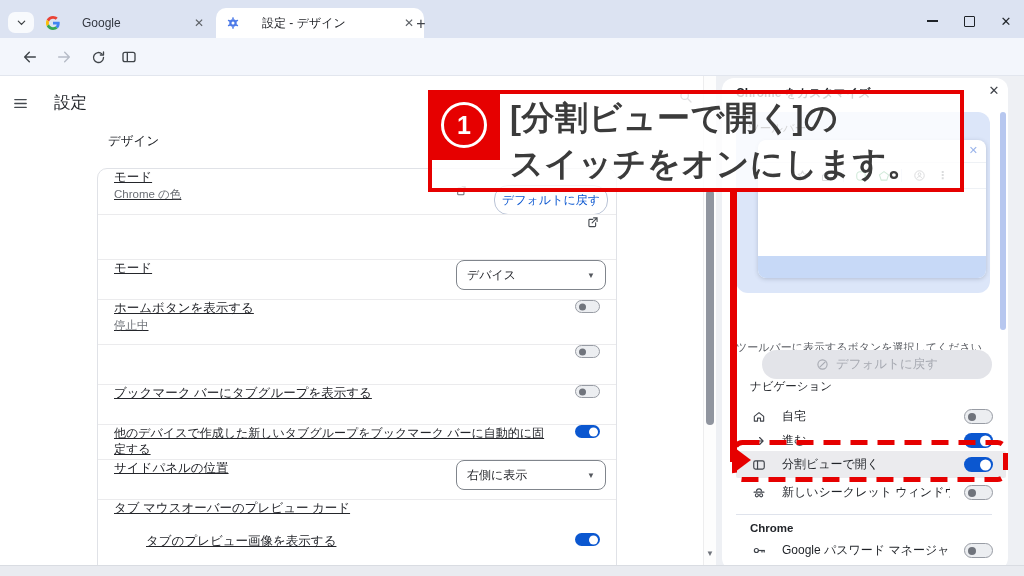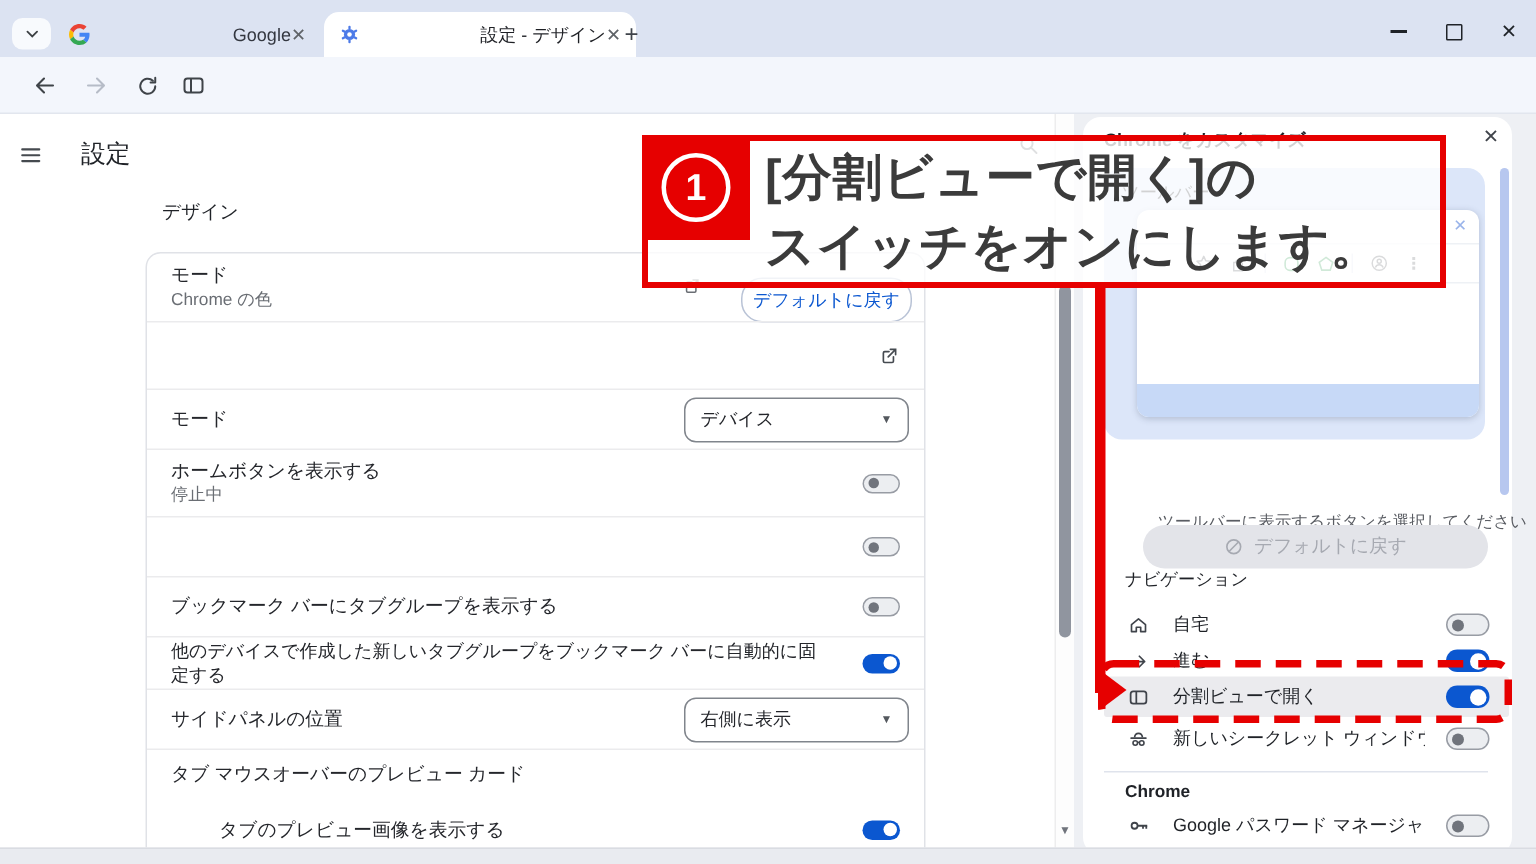--- a/index.html
+++ b/index.html
@@ -3,21 +3,21 @@
 <meta charset="utf-8">
 <style>
   html,body{margin:0;padding:0;background:#e9ebf0;font-family:"Liberation Sans","DejaVu Sans",sans-serif;}
   #screen{position:relative;width:1024px;height:576px;overflow:hidden;background:#fff;-webkit-font-smoothing:antialiased;}
   .abs{position:absolute;}
   svg{display:block;}
 
   
   #tabbar{left:0;top:0;width:1024px;height:38px;background:#dce3f2;}
   .tab-chevron{left:8px;top:12px;width:26px;height:21px;background:rgba(255,255,255,.8);border-radius:7px;display:flex;align-items:center;justify-content:center;color:#3c4043;font-size:10px;}
-  .tab{top:8px;height:30px;display:flex;align-items:center;gap:0;padding:0 10px;box-sizing:border-box;font-size:12px;color:#333740;text-align:right;}
+  .tab{top:8px;height:30px;display:flex;align-items:center;gap:22px;padding:0 10px;box-sizing:border-box;font-size:12px;color:#333740;}
   .tab.inactive{left:36px;width:178px;}
   .tab.active{left:216px;width:208px;background:#fff;border-radius:10px 10px 0 0;color:#1d1f24;}
   .tab .title{flex:1;white-space:nowrap;overflow:hidden;}
   .tab .x{color:#5f6368;font-size:12px;line-height:1;}
   #newtab{left:410px;top:13px;width:22px;height:22px;display:flex;align-items:center;justify-content:center;font-size:16px;color:#3f434a;}
   .wctl{top:11px;width:30px;height:20px;display:flex;align-items:center;justify-content:center;color:#1f2328;}
   #win-min{left:917px;} #win-max{left:954px;} #win-close{left:991px;font-size:13px;}
   #win-min i{display:block;width:11px;height:1.6px;background:#1f2328;}
   #win-max i{display:block;width:9px;height:9px;border:1.4px solid #1f2328;border-radius:1px;}
 
@@ -32,21 +32,21 @@
   #avatar i{position:absolute;left:5px;top:4px;width:14px;height:14px;border-radius:50%;background:#6f8fc0;opacity:.55;}
   #pencil-btn{left:925px;top:44px;width:26px;height:26px;border-radius:50%;background:#e2e5ec;display:flex;align-items:center;justify-content:center;}
   .vsep{top:48px;width:1px;height:18px;background:#c9d2e3;}
 
   
   #main{left:0;top:76px;width:716px;height:489px;background:#fff;overflow:hidden;}
   #settings-header{position:absolute;left:0;top:10px;width:716px;height:34px;display:flex;align-items:center;}
   #page-title{font-size:16.5px;color:#1f2227;margin-left:14px;}
   #section-label{position:absolute;left:108px;top:57px;font-size:12.5px;color:#1f2227;}
   #card{position:absolute;left:97px;top:92px;width:520px;height:480px;border:1px solid #e0e2e7;border-radius:10px;box-sizing:border-box;}
-  .row{display:flex;align-items:center;padding:0 16px;box-sizing:border-box;border-top:1px solid #ebebed;position:relative;font-size:12.5px;color:#24262b;}
+  .row{display:flex;align-items:flex-start;padding:0 16px;box-sizing:border-box;border-top:1px solid #ebebed;position:relative;font-size:12.5px;color:#24262b;text-decoration:underline;}
   .row:first-child{border-top:none;}
   .row .lbl{line-height:1.35;}
   .row .sub{font-size:11.5px;color:#6a6e74;line-height:1.4;}
   .sel{position:absolute;right:10px;width:150px;height:30px;border:1px solid #80858c;border-radius:8px;display:flex;align-items:center;box-sizing:border-box;padding:0 10px;font-size:12px;color:#24262b;background:#fff;}
   .sel .caret{margin-left:auto;font-size:8px;color:#54585e;}
   .tgl{position:relative;border-radius:999px;flex:none;margin-left:auto;box-sizing:border-box;}
   .tgl.sm{width:25px;height:13px;}
   .tgl.md{width:29px;height:15px;margin-left:0;}
   .tgl-off{background:#eceef1;border:1px solid #989ca4;}
   .tgl-off::after{content:"";position:absolute;border-radius:50%;background:#70747c;left:3px;top:50%;transform:translateY(-50%);width:7px;height:7px;}
@@ -65,21 +65,21 @@
   #panel{position:absolute;left:6px;top:2px;width:286px;height:492px;background:#fff;border-radius:12px;}
   #panel-title{position:absolute;left:14px;top:7px;font-size:12px;font-weight:bold;color:#1f2227;}
   #panel-close{position:absolute;left:264px;top:5px;width:16px;height:16px;color:#3f434a;font-size:13px;text-align:center;line-height:16px;}
   #preview{position:absolute;left:14px;top:34px;width:254px;height:181px;background:#dce6f9;border-radius:12px;}
   #preview-label{position:absolute;left:12px;top:9px;font-size:11.5px;color:#1f2227;}
   #mini-win{position:absolute;left:22px;top:28px;width:228px;height:138px;background:#fff;border-radius:8px;box-shadow:0 1px 4px rgba(60,70,100,.25);}
   #mini-close{position:absolute;right:8px;top:4px;color:#9ab4ea;font-size:11px;}
   #mini-toolbar{position:absolute;left:0;top:22px;width:228px;height:27px;border-top:1px solid #eef1f5;border-bottom:1px solid #eef1f5;box-sizing:border-box;display:flex;align-items:center;justify-content:center;gap:11px;color:#474b52;}
   #mini-toolbar .msep{width:1px;height:13px;background:#dbe2ee;}
   #mini-footer{position:absolute;left:0;bottom:0;width:228px;height:22px;background:#c7d9f7;border-radius:0 0 8px 8px;}
-  #preview-caption{position:absolute;left:0px;top:228px;width:282px;text-align:right;font-size:11px;color:#5a5d63;}
+  #preview-caption{position:absolute;left:0px;top:228px;width:282px;text-align:left;font-size:11px;color:#5a5d63;}
   #reset-btn{position:absolute;left:26px;top:238px;width:230px;height:29px;border-radius:15px;background:#e3e4e9;display:flex;align-items:center;justify-content:center;gap:7px;font-size:12.5px;color:#a6a9b1;}
   #nav-title{position:absolute;left:28px;top:301px;font-size:11.5px;color:#1f2227;}
   .prow{position:absolute;left:14px;width:270px;height:25px;display:flex;align-items:center;padding:0 13px 0 16px;box-sizing:border-box;gap:14px;font-size:12px;color:#1f2227;}
   .prow .picon{width:16px;color:#3f434a;flex:none;display:flex;}
   .prow .plbl{flex:1;white-space:nowrap;overflow:hidden;}
   .prow.hl{background:#ebebee;border-radius:2px;}
   #panel-divider{position:absolute;left:14px;top:436px;width:256px;height:1px;background:#dfe3ec;}
   #chrome-title{position:absolute;left:28px;top:444px;font-size:11.5px;color:#1f2227;font-weight:bold;}
   #panel-thumb{position:absolute;left:278px;top:34px;width:6px;height:218px;background:#b7c7ef;border-radius:3px;}
 

